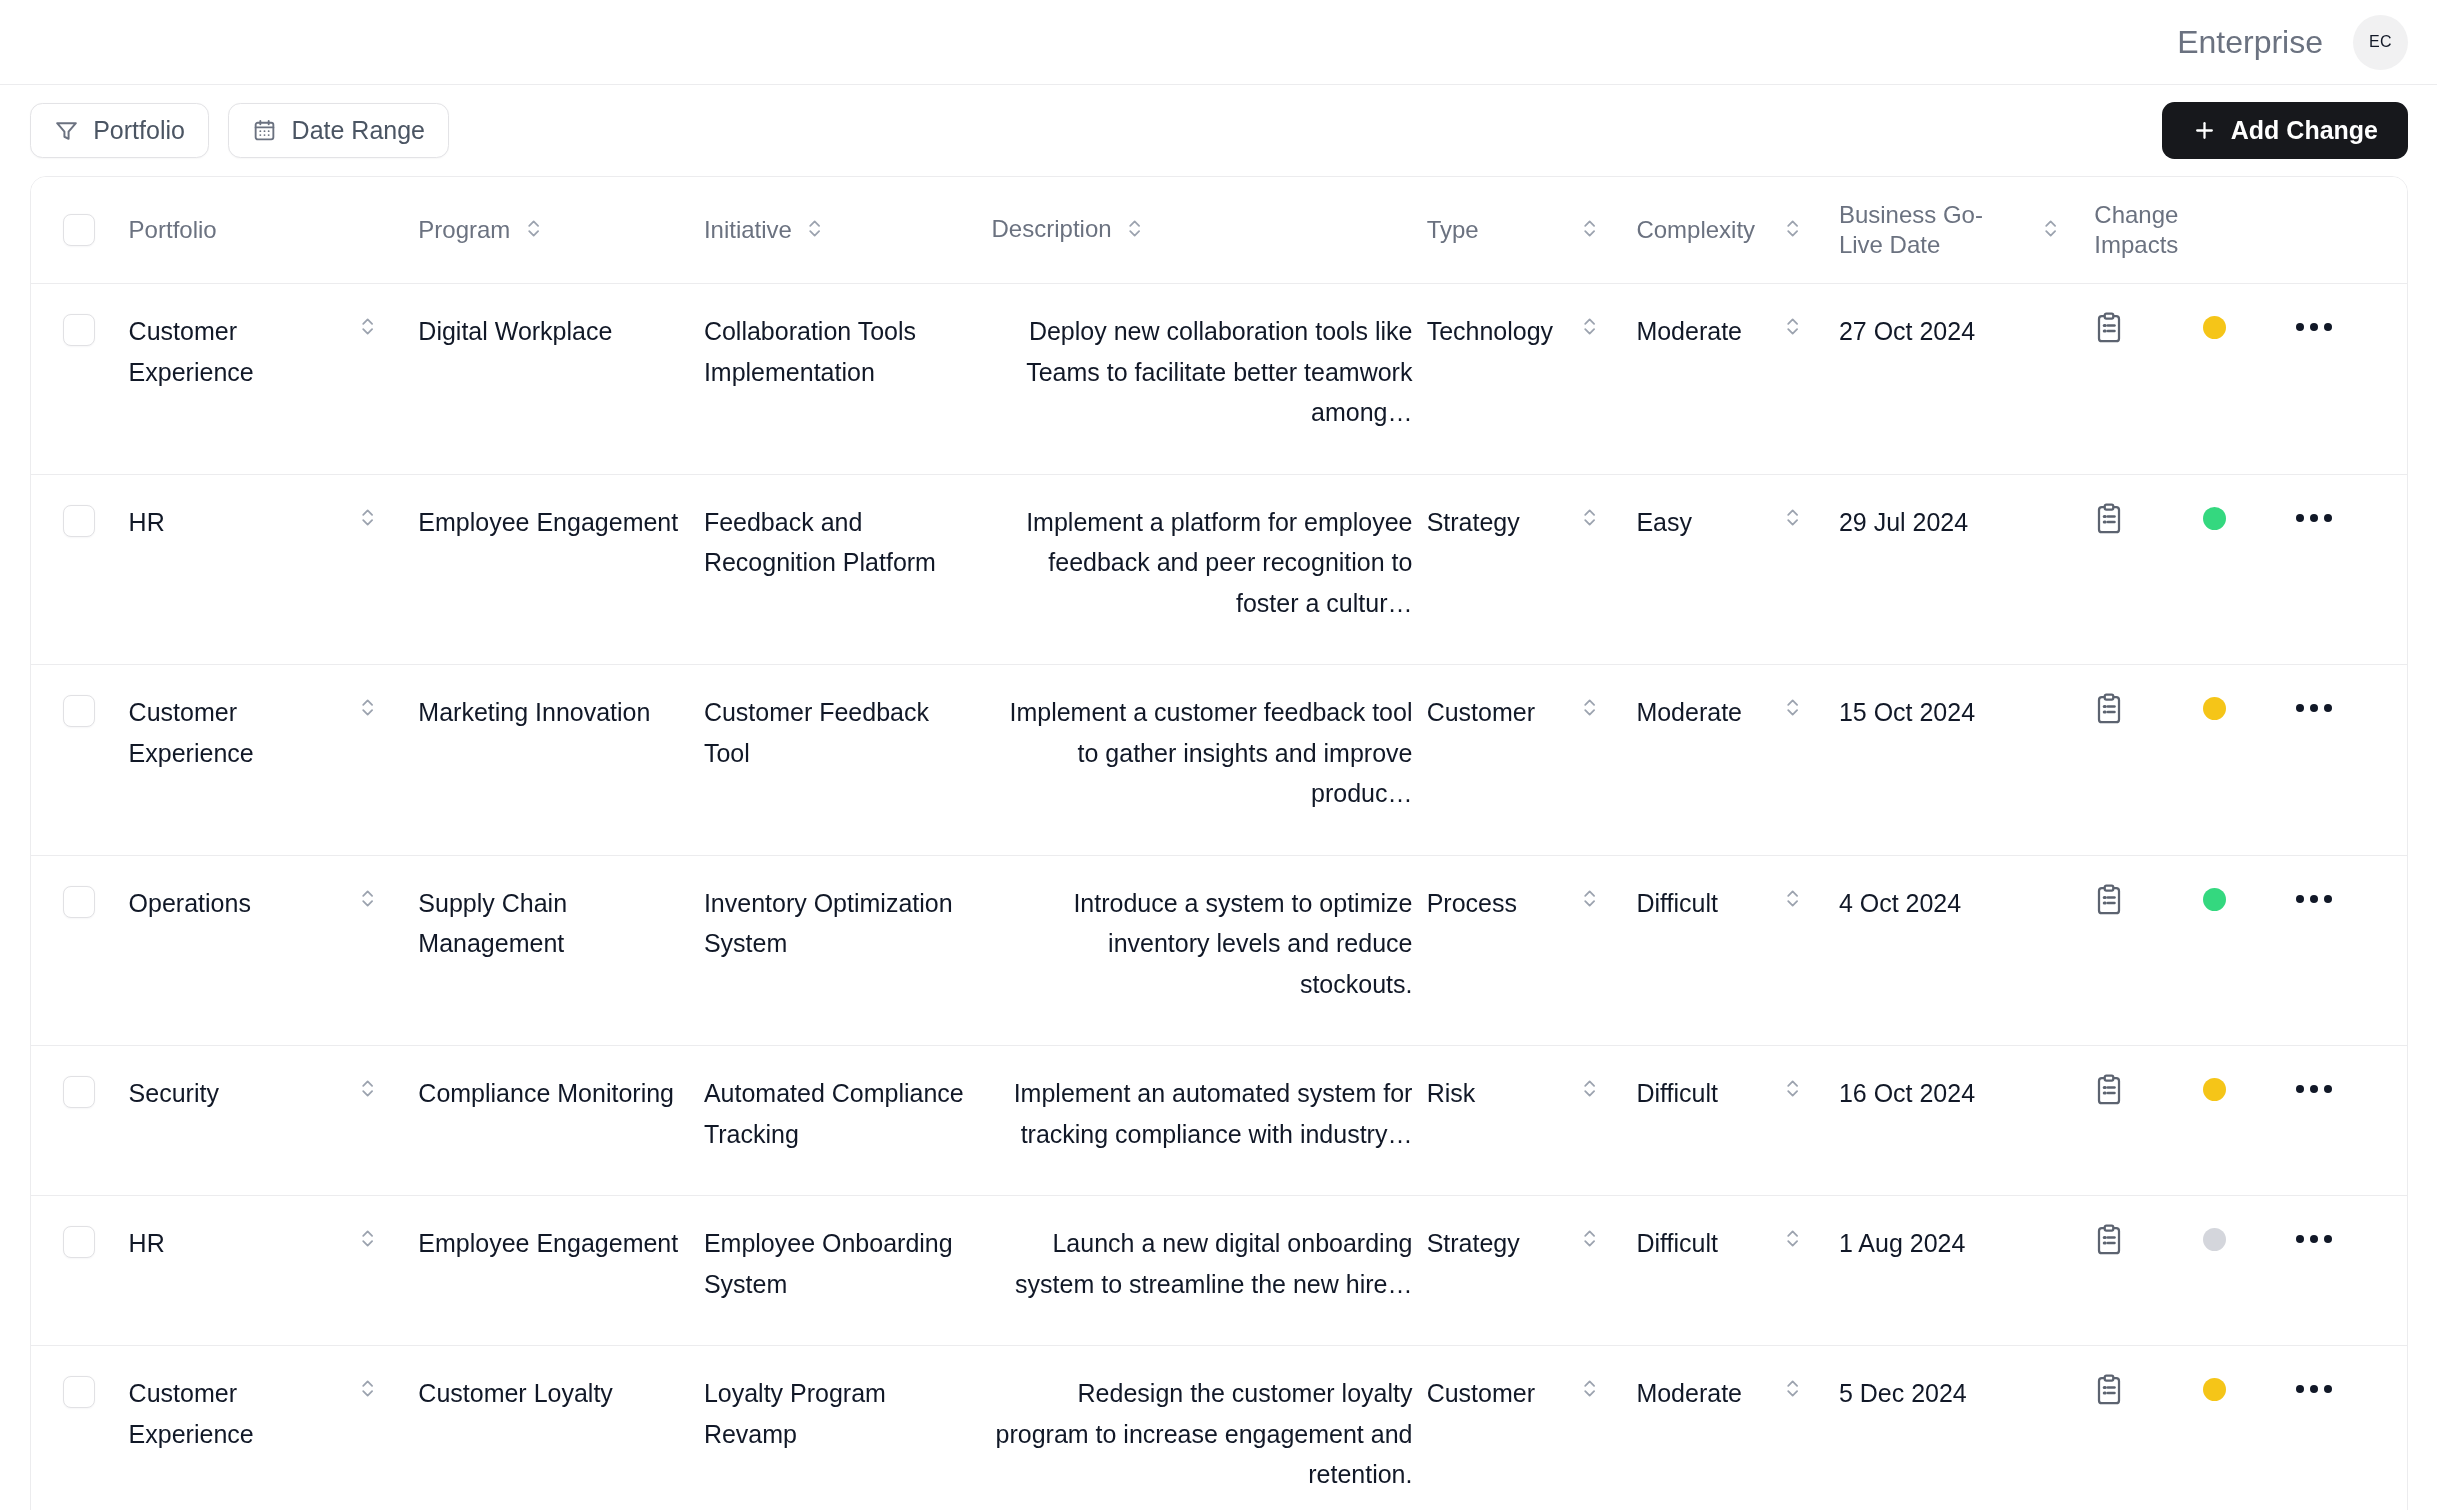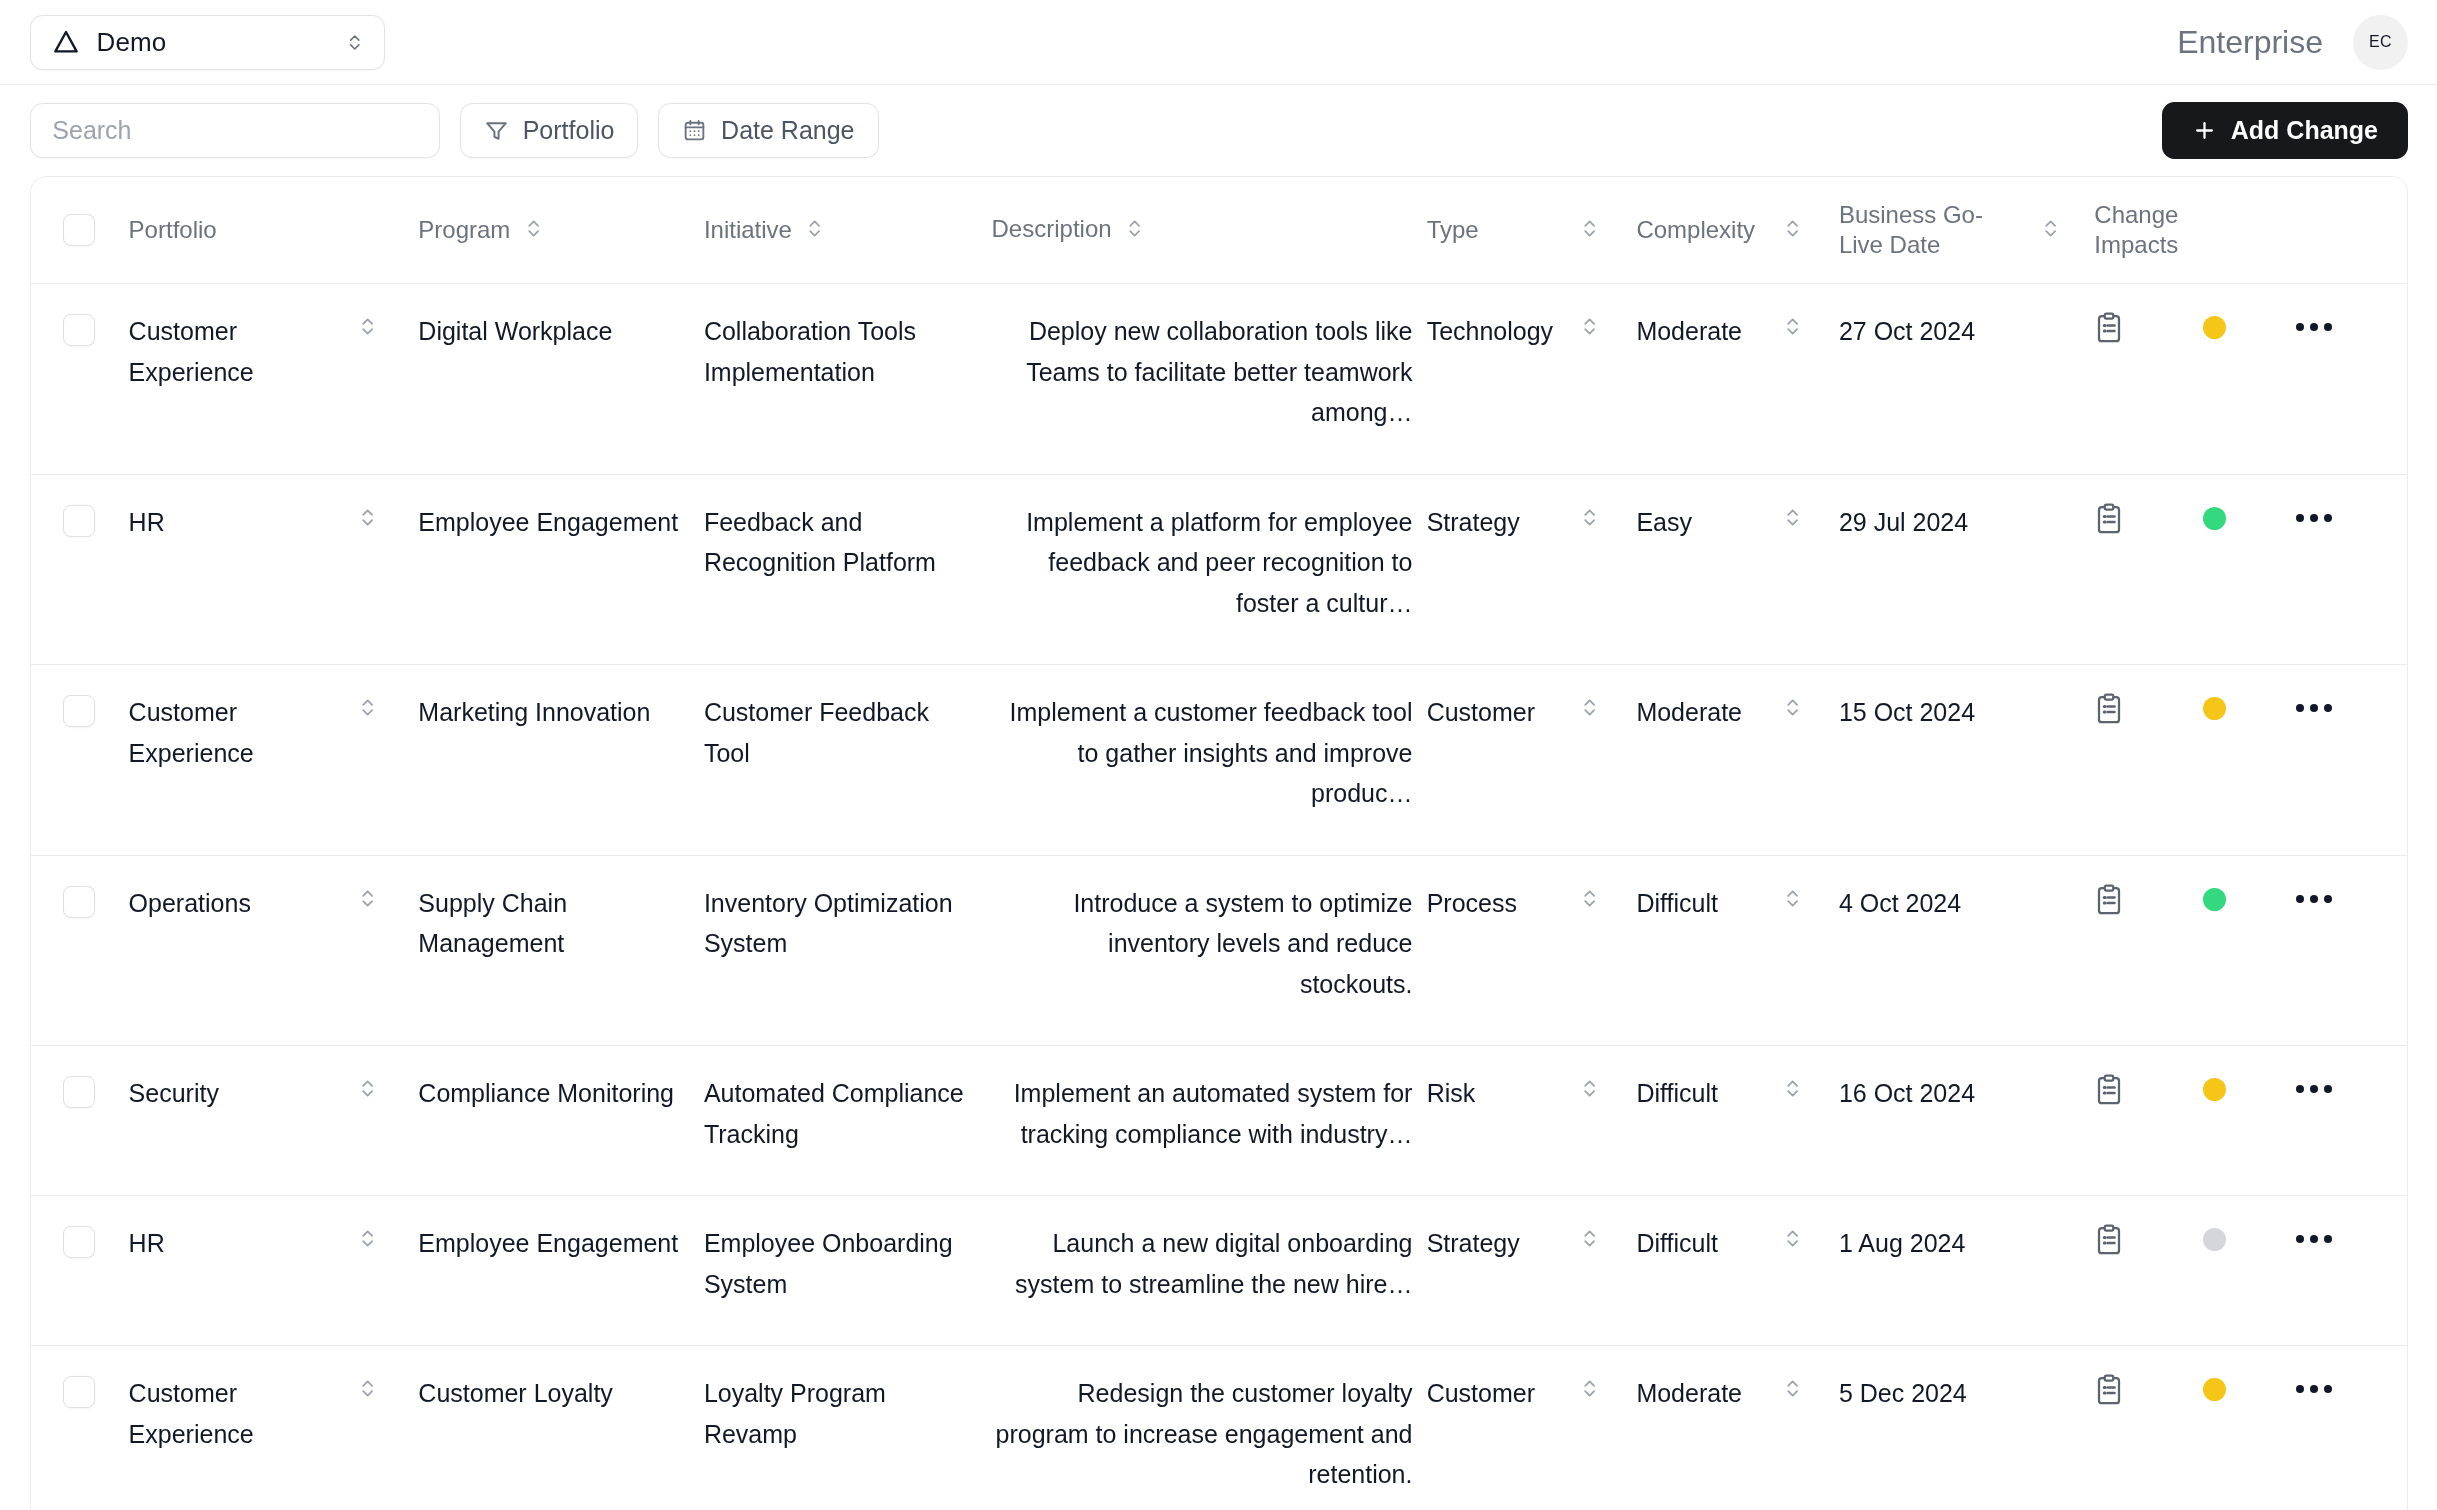--- a/index.html
+++ b/index.html
@@ -245,47 +245,32 @@
     display: block;
   }
 
   .hdr-two-line { line-height: 1.25; }
 </style>
 </head>
 <body>
 
 <div class="topbar">
 
-  <div class="org-switcher">
-    <span class="org-logo">
-      <svg viewBox="0 0 24 24" width="30" height="30" fill="none" stroke="#111827" stroke-width="1.9" stroke-linejoin="round">
-        <path d="M12 4 L20.5 19.5 L3.5 19.5 Z"></path>
-      </svg>
-    </span>
-    <span class="org-name">Demo</span>
-    <span class="chev-updown">
-      <svg viewBox="0 0 24 30" width="19.5" height="27" fill="none" stroke="#6b7280" stroke-width="2" stroke-linecap="round" stroke-linejoin="round">
-        <path d="M7 12 L12 7 L17 12"></path>
-          <path d="M7 18 L12 23 L17 18"></path>
-      </svg>
-    </span>
-  </div>
 
 
   <div class="topbar-right">
     <span class="plan-label">Enterprise</span>
     <div class="avatar">
       <span>EC</span>
     </div>
   </div>
 </div>
 
 <div class="toolbar">
 
-  <input class="search-box" type="text" value="" placeholder="Search" style="">
 
   <button class="tool-btn">
     <span class="tool-icon">
       <svg viewBox="0 0 24 24" width="25" height="25" fill="none" stroke="#6b7280" stroke-width="1.9" stroke-linecap="round" stroke-linejoin="round">
         <path d="M3 5 H21 L14 13 V20 L10 18 V13 Z"></path>
       </svg>
     </span>
     <span>Portfolio</span>
   </button>
 

